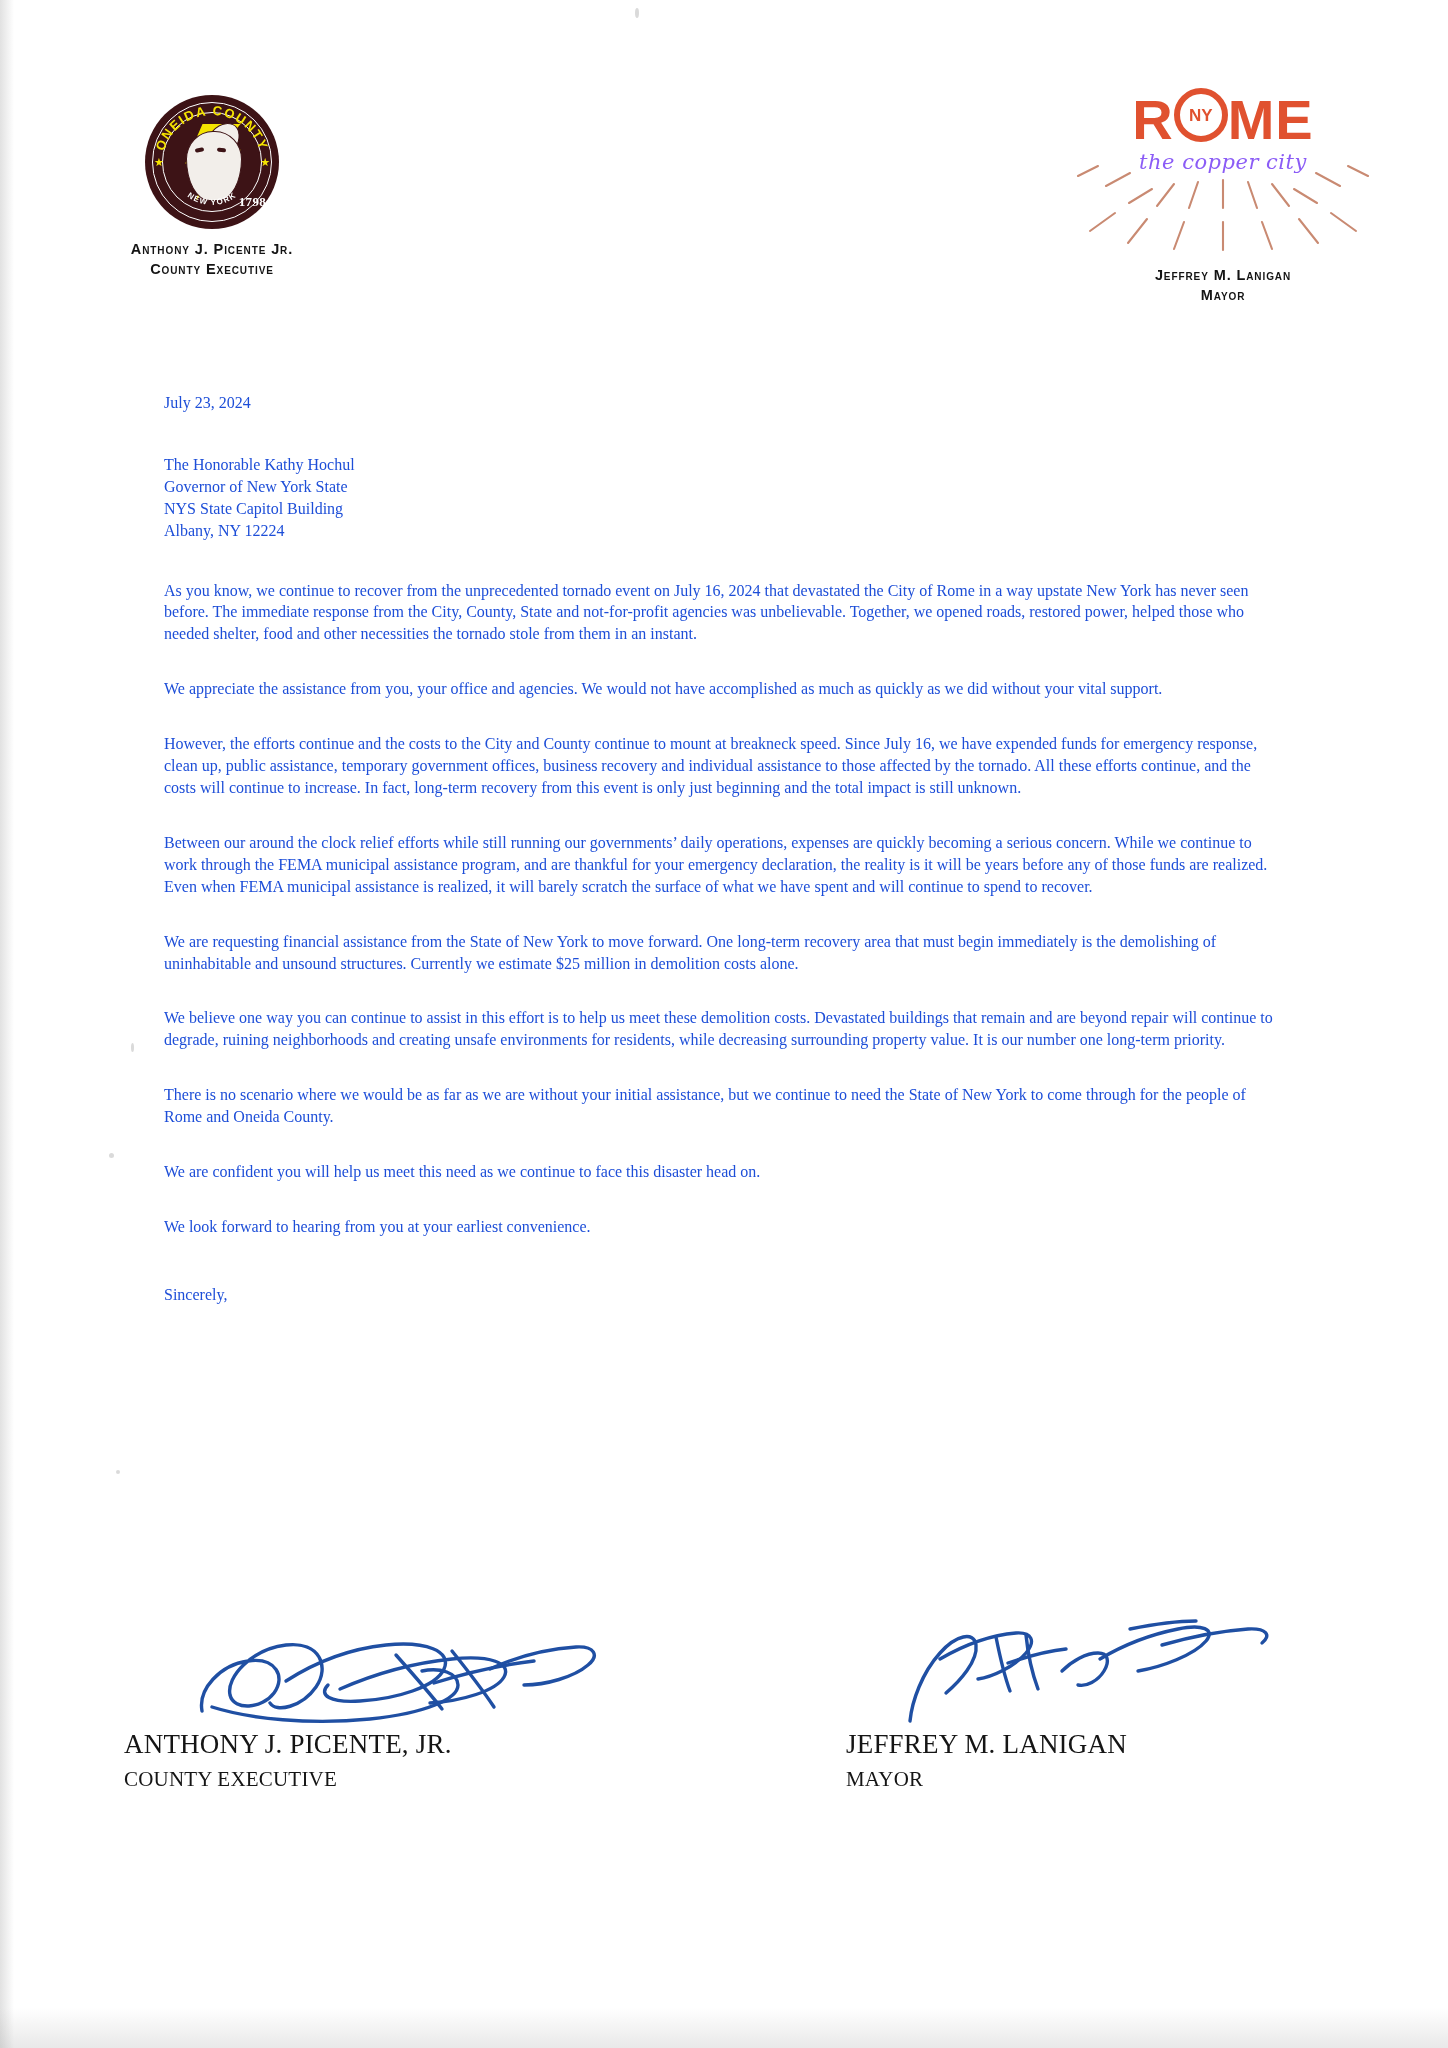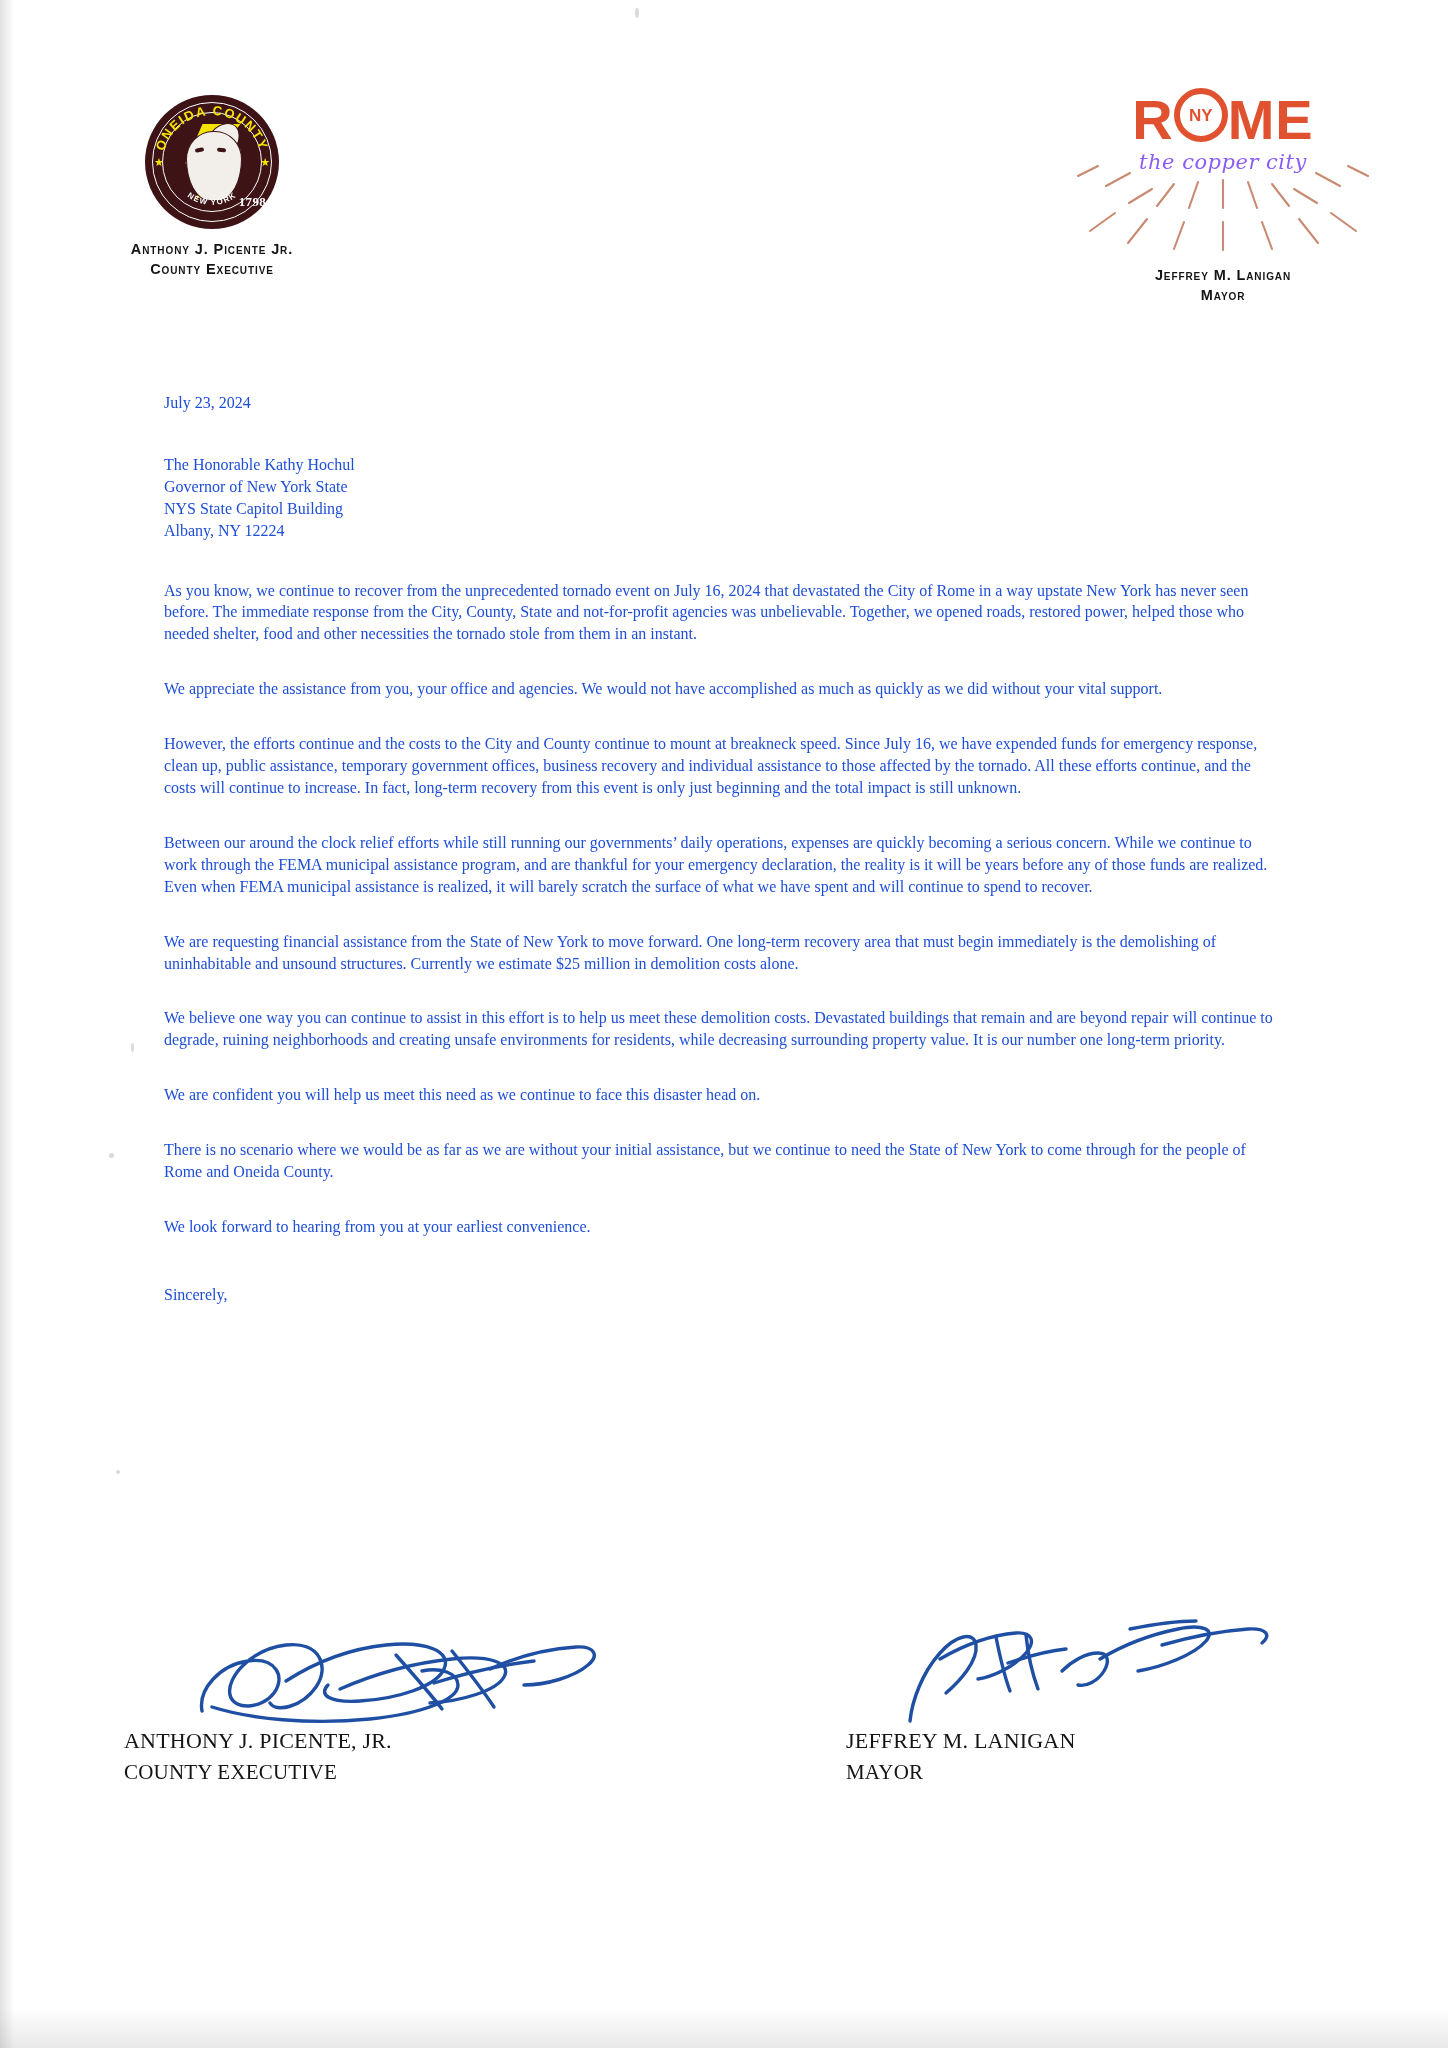--- a/index.html
+++ b/index.html
@@ -297,21 +297,21 @@
   .sig-col.left { left: 120px; }
   .sig-col.right { left: 830px; }
   .sig-ink {
     position: relative;
     height: 110px;
     width: 100%;
   }
   .sig-ink svg { display: block; width: 100%; height: 100%; overflow: visible; }
   .sig-name {
     font-family: "Liberation Serif", serif;
-    font-size: 22px;
+    font-size: 27px;
     letter-spacing: 0.2px;
     color: #151515;
     line-height: 1.45;
   }
   .sig-title {
     font-family: "Liberation Serif", serif;
     font-size: 21px;
     letter-spacing: 0.2px;
     color: #151515;
     line-height: 1.45;
@@ -414,22 +414,22 @@
       <div>Albany, NY 12224</div>
     </div>
 
 
     <p class="body-par">As you know, we continue to recover from the unprecedented tornado event on July 16, 2024 that devastated the City of Rome in a way upstate New York has never seen before. The immediate response from the City, County, State and not-for-profit agencies was unbelievable. Together, we opened roads, restored power, helped those who needed shelter, food and other necessities the tornado stole from them in an instant.</p>
     <p class="body-par">We appreciate the assistance from you, your office and agencies. We would not have accomplished as much as quickly as we did without your vital support.</p>
     <p class="body-par">However, the efforts continue and the costs to the City and County continue to mount at breakneck speed. Since July 16, we have expended funds for emergency response, clean up, public assistance, temporary government offices, business recovery and individual assistance to those affected by the tornado. All these efforts continue, and the costs will continue to increase. In fact, long-term recovery from this event is only just beginning and the total impact is still unknown.</p>
     <p class="body-par">Between our around the clock relief efforts while still running our governments’ daily operations, expenses are quickly becoming a serious concern. While we continue to work through the FEMA municipal assistance program, and are thankful for your emergency declaration, the reality is it will be years before any of those funds are realized. Even when FEMA municipal assistance is realized, it will barely scratch the surface of what we have spent and will continue to spend to recover.</p>
     <p class="body-par">We are requesting financial assistance from the State of New York to move forward. One long-term recovery area that must begin immediately is the demolishing of uninhabitable and unsound structures. Currently we estimate $25 million in demolition costs alone.</p>
     <p class="body-par">We believe one way you can continue to assist in this effort is to help us meet these demolition costs. Devastated buildings that remain and are beyond repair will continue to degrade, ruining neighborhoods and creating unsafe environments for residents, while decreasing surrounding property value. It is our number one long-term priority.</p>
+    <p class="body-par">There is no scenario where we would be as far as we are without your initial assistance, but we continue to need the State of New York to come through for the people of Rome and Oneida County.</p>
     <p class="body-par">We are confident you will help us meet this need as we continue to face this disaster head on.</p>
-    <p class="body-par">There is no scenario where we would be as far as we are without your initial assistance, but we continue to need the State of New York to come through for the people of Rome and Oneida County.</p>
     <p class="body-par">We look forward to hearing from you at your earliest convenience.</p>
 
     <div class="closing">Sincerely,</div>
   </div>
 
   <div class="signature-area">
 
     <div class="sig-col left">
       <div class="sig-ink">
         <svg viewBox="0 0 420 110" aria-hidden="true">

